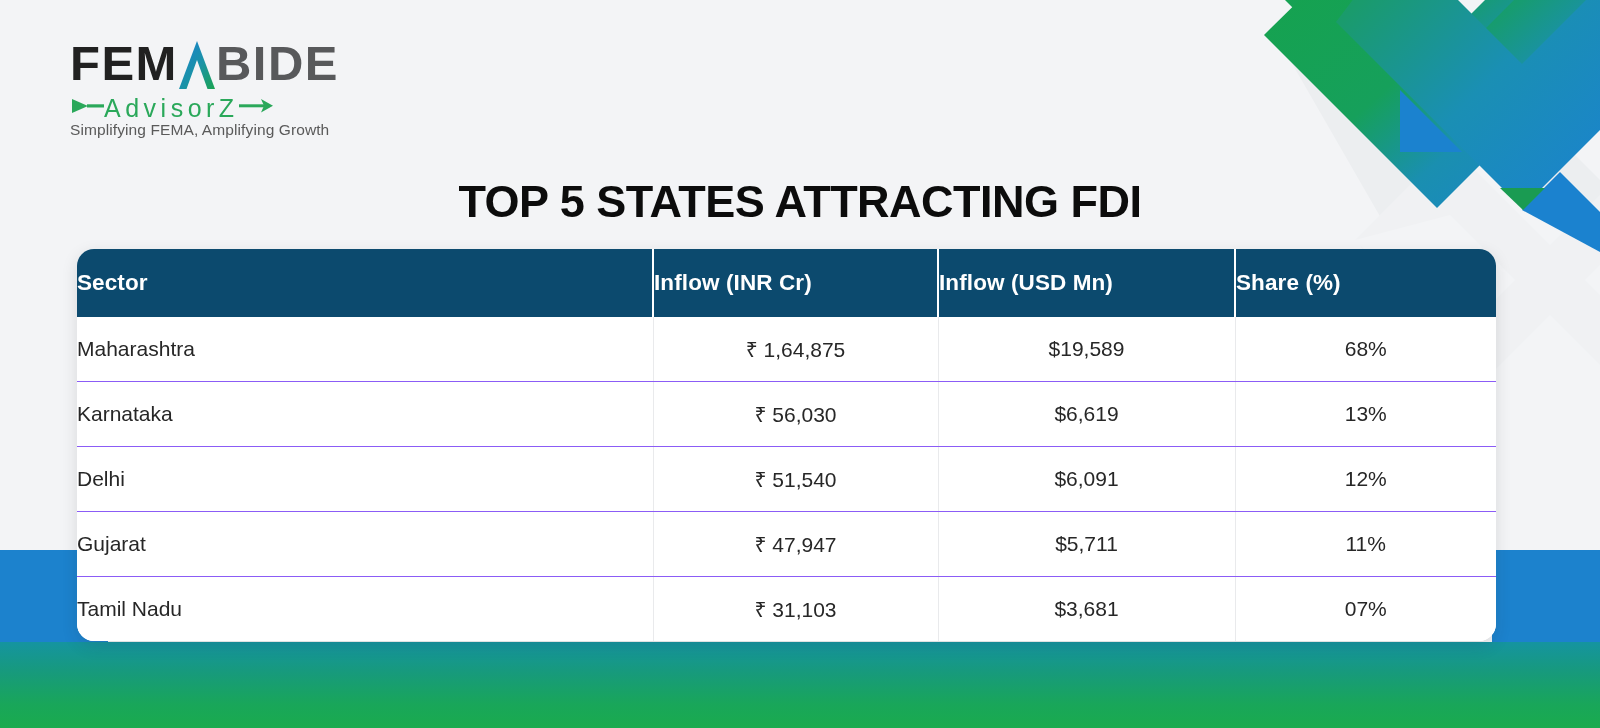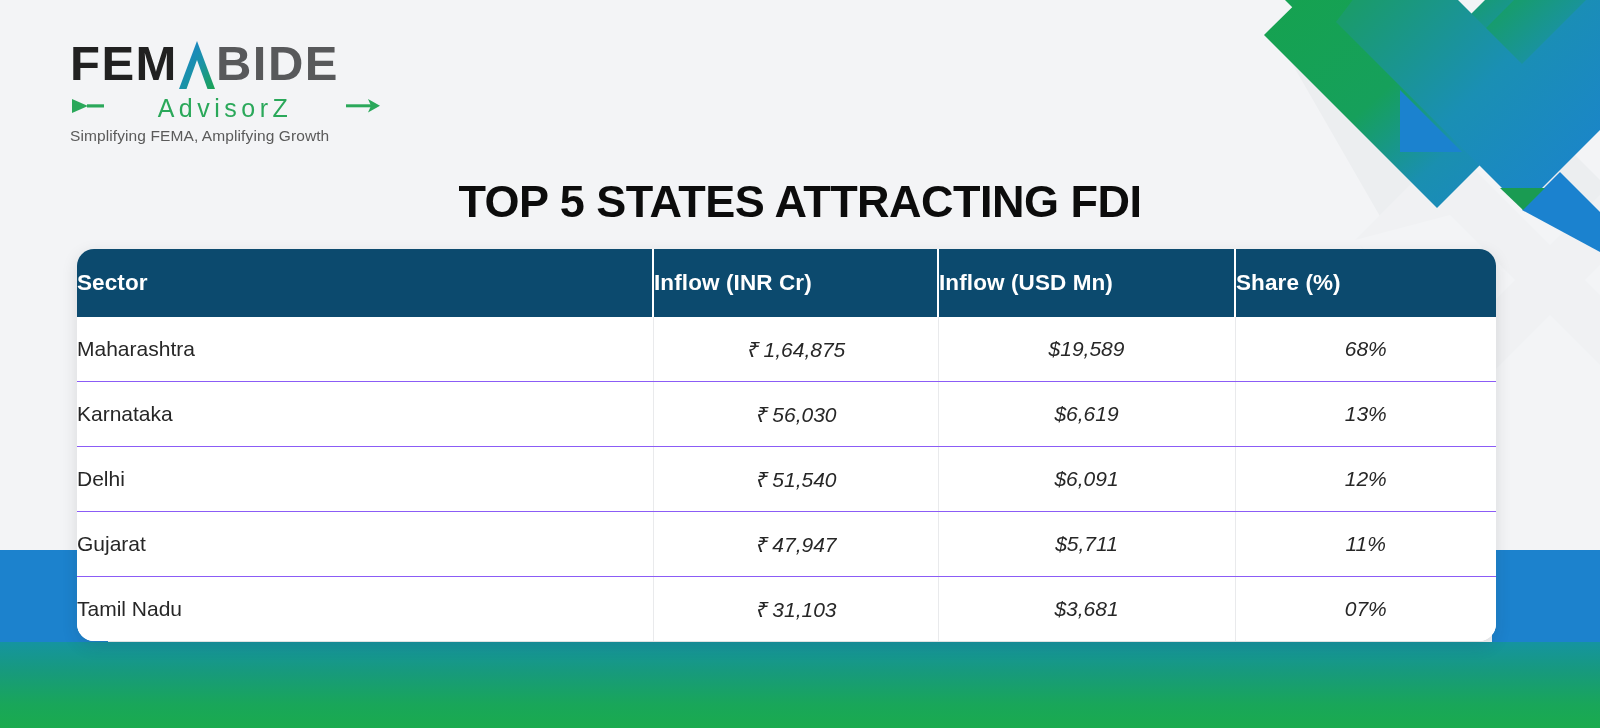--- a/index.html
+++ b/index.html
@@ -66,31 +66,29 @@
     width: 38px;
     height: 50px;
     position: relative;
     top: 1px;
   }
   .logo-advisor-row {
     display: flex;
     align-items: center;
     margin-top: 7px;
     height: 26px;
-    justify-content: space-between;
   }
   .logo-advisor-text {
     color: #2aa85a;
     font-size: 25px;
     letter-spacing: 4.5px;
     line-height: 1;
     font-weight: 400;
   }
   .logo-tagline {
-    margin-top: 6px;
     color: #5a5a5a;
     font-size: 15.5px;
     letter-spacing: 0.1px;
     white-space: nowrap;
   }
 
   
   .page-title {
     position: absolute;
     top: 176px;
@@ -147,21 +145,21 @@
     padding: 0;
     vertical-align: middle;
     background: #ffffff;
   }
   table.fdi tbody td:last-child { border-right: none; }
   table.fdi tbody tr:last-child td { border-bottom: none; }
   td.col-sector {
     text-align: left;
     padding-left: 38px;
   }
-  td.col-num { text-align: center; font-style: italic; }
+  td.col-num { text-align: center; }
 
   col.c-sector { width: 576px; }
   col.c-inr    { width: 285px; }
   col.c-usd    { width: 297px; }
   col.c-share  { width: 261px; }
 </style>
 </head>
 <body>
 
 <div class="bg-decor">

